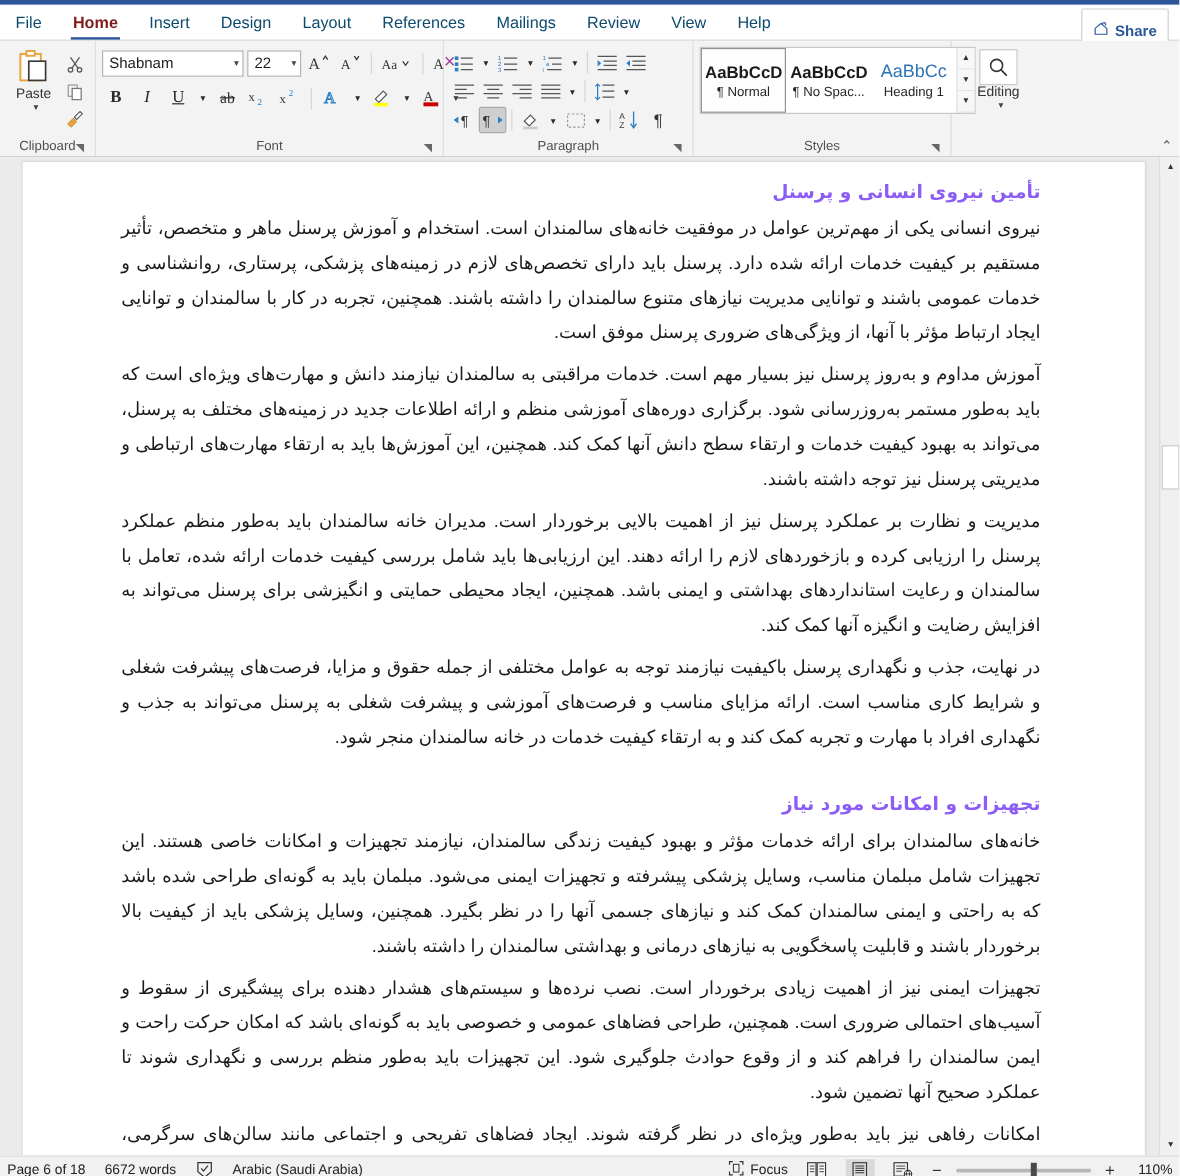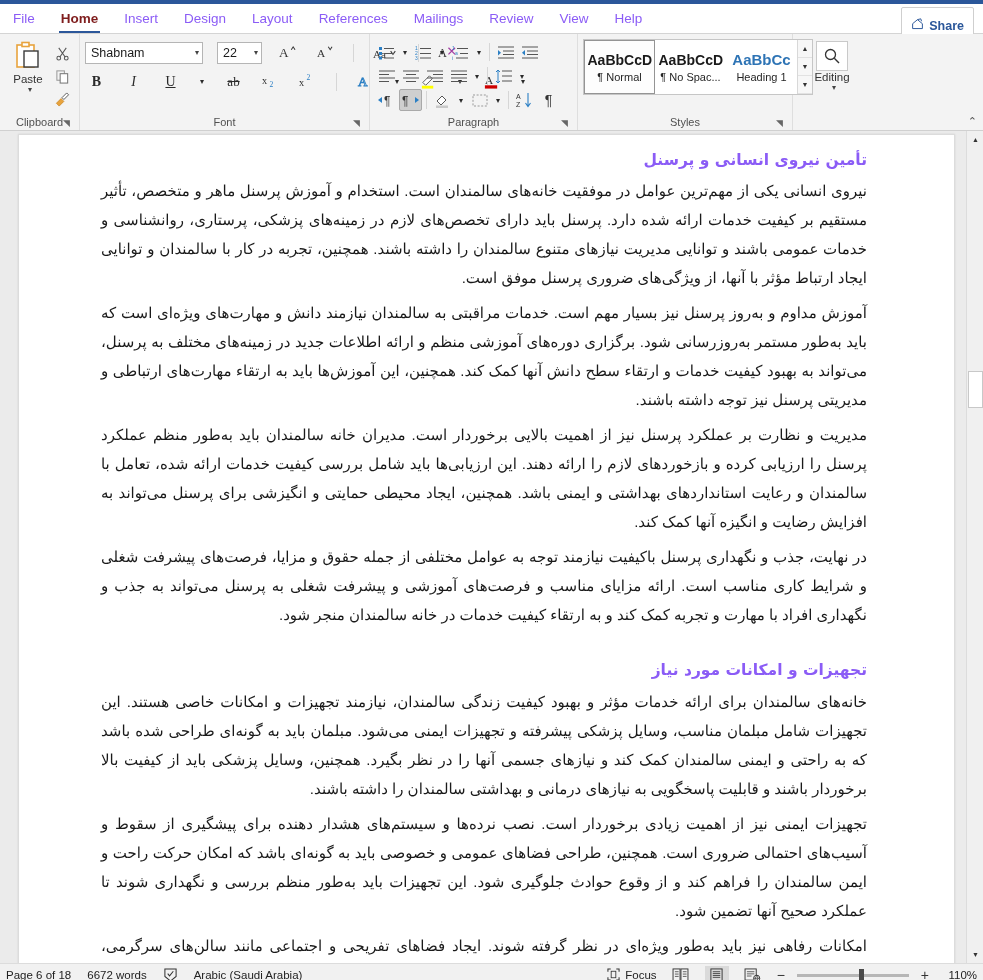--- a/index.html
+++ b/index.html
@@ -18,21 +18,21 @@
   .tabstrip {
     height: 30px;
     background: #ffffff;
     display: flex;
     align-items: flex-end;
     position: relative;
     border-bottom: 1px solid #d4d4d4;
   }
   .tab {
     font-size: 13.5px;
-    color: #8b5cf6;
+    color: #0c4a6e;
     padding: 4px 13px 7px 13px;
     cursor: default;
     white-space: nowrap;
     position: relative;
   }
   .tab.active { color: #7f1d1d; font-weight: 600; }
   .tab.active::after {
     content: "";
     position: absolute;
     left: 11px; right: 11px; bottom: 0;
@@ -91,21 +91,21 @@
     display: flex; flex-direction: column; align-items: center;
     font-size: 11.5px; color: #333;
     padding-top: 4px;
   }
   .paste-icon { width: 30px; height: 32px; }
   .clip-small { display: flex; flex-direction: column; gap: 3px; padding-top: 6px; }
   .clip-small span { width: 22px; height: 20px; display:flex; align-items:center; justify-content:center;}
 
   
   .font-group { width: 290px; }
-  .font-row { display: flex; align-items: center; gap: 14px; height: 25px; }
+  .font-row { display: flex; align-items: center; gap: 3px; height: 25px; }
   .font-row.r2 { margin-top: 4px; }
   .combo {
     height: 22px;
     border: 1px solid #b5b5b5;
     background: #ffffff;
     display: flex; align-items: center;
     padding: 0 3px 0 5px;
     font-size: 12.5px; color: #1a1a1a;
     justify-content: space-between;
   }
@@ -138,21 +138,21 @@
     width: 71px;
     display: flex; flex-direction: column;
     align-items: center; justify-content: center;
     font-size: 11.5px; color: #262626;
     border: 1px solid transparent;
   }
   .style-item.sel { border: 1.5px solid #949494; background: #fdfdfd; }
   .style-preview { font-size: 14px; font-weight: 600; color: #1a1a1a; margin-bottom: 3px;
                    white-space: nowrap; overflow: hidden; width: 64px; text-align:center;}
   .style-item .style-name { font-size: 11px; white-space: nowrap; overflow: hidden; }
-  .style-item.h1 .style-preview { color: #2e74b5; font-weight: 700; font-size: 15px; }
+  .style-item.h1 .style-preview { color: #2e74b5; font-weight: 400; font-size: 15px; }
   .gallery-scroll {
     width: 15px;
     display: flex; flex-direction: column;
     border-left: 1px solid #d8d8d8;
   }
   .gallery-scroll div {
     flex: 1; display: flex; align-items: center; justify-content: center;
     font-size: 7px; color: #333; border-bottom: 1px solid #e2e2e2;
     background: #f7f7f7;
   }

